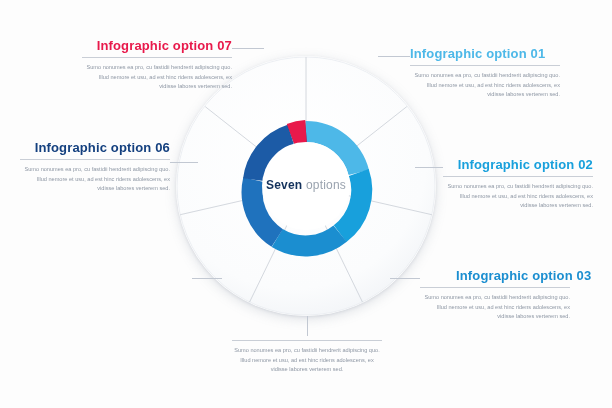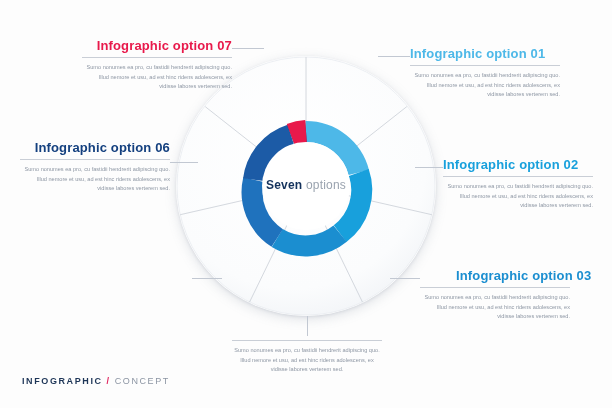--- a/index.html
+++ b/index.html
@@ -181,21 +181,21 @@
     <div class="title" style="color:#14407f;">
       <span>Infographic option</span>
       <span class="num">06</span>
     </div>
     <div class="rule"></div>
     <div class="body">Sumo nonumes ea pro, cu fastidii hendrerit adipiscing quo. Illud nemore et usu, ad est hinc ridens adolescens, ex vidisse labores verterem sed.</div>
   </div>
   <div class="conn h" style="left:170px; top:162px; width:28px;"></div>
 
   <div class="opt left" style="left:443px; top:157px;">
-    <div class="title" style="color:#18a0dc;">
+    <div class="title" style="color:#18a0dc;text-align:right;">
       <span>Infographic option</span>
       <span class="num">02</span>
     </div>
     <div class="rule"></div>
     <div class="body" style="text-align:right;">Sumo nonumes ea pro, cu fastidii hendrerit adipiscing quo. Illud nemore et usu, ad est hinc ridens adolescens, ex vidisse labores verterem sed.</div>
   </div>
   <div class="conn h" style="left:415px; top:167px; width:28px;"></div>
 
   <div class="conn h" style="left:192px; top:278px; width:30px;"></div>
 
@@ -208,19 +208,14 @@
     <div class="body" style="text-align:right;">Sumo nonumes ea pro, cu fastidii hendrerit adipiscing quo. Illud nemore et usu, ad est hinc ridens adolescens, ex vidisse labores verterem sed.</div>
   </div>
   <div class="conn h" style="left:390px; top:278px; width:30px;"></div>
 
   <div class="opt center" style="left:232px; top:336px;">
     <div class="rule"></div>
     <div class="body">Sumo nonumes ea pro, cu fastidii hendrerit adipiscing quo. Illud nemore et usu, ad est hinc ridens adolescens, ex vidisse labores verterem sed.</div>
   </div>
   <div class="conn v" style="left:307px; top:316px; height:20px;"></div>
 
-  <div class="footer">
-    <span class="f1">INFOGRAPHIC</span>
-    <span class="slash">/</span>
-    <span class="f2">CONCEPT</span>
-  </div>
 
 </div>
 
 </body></html>

